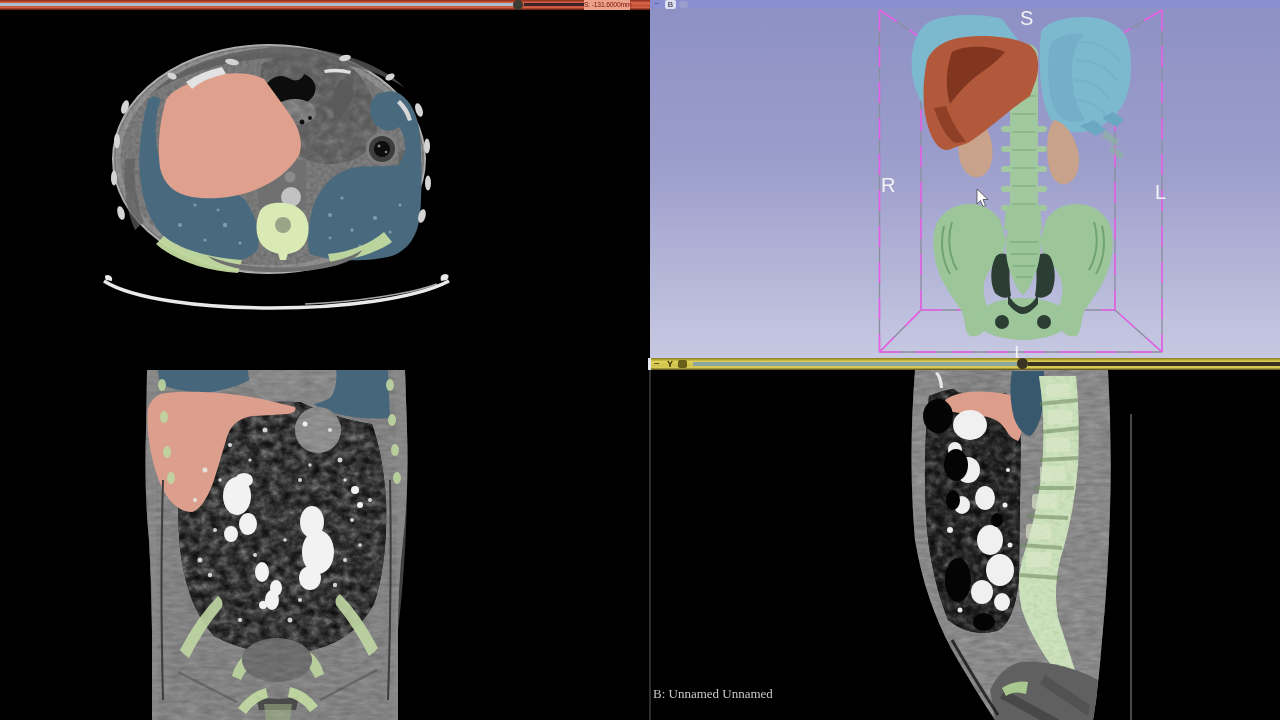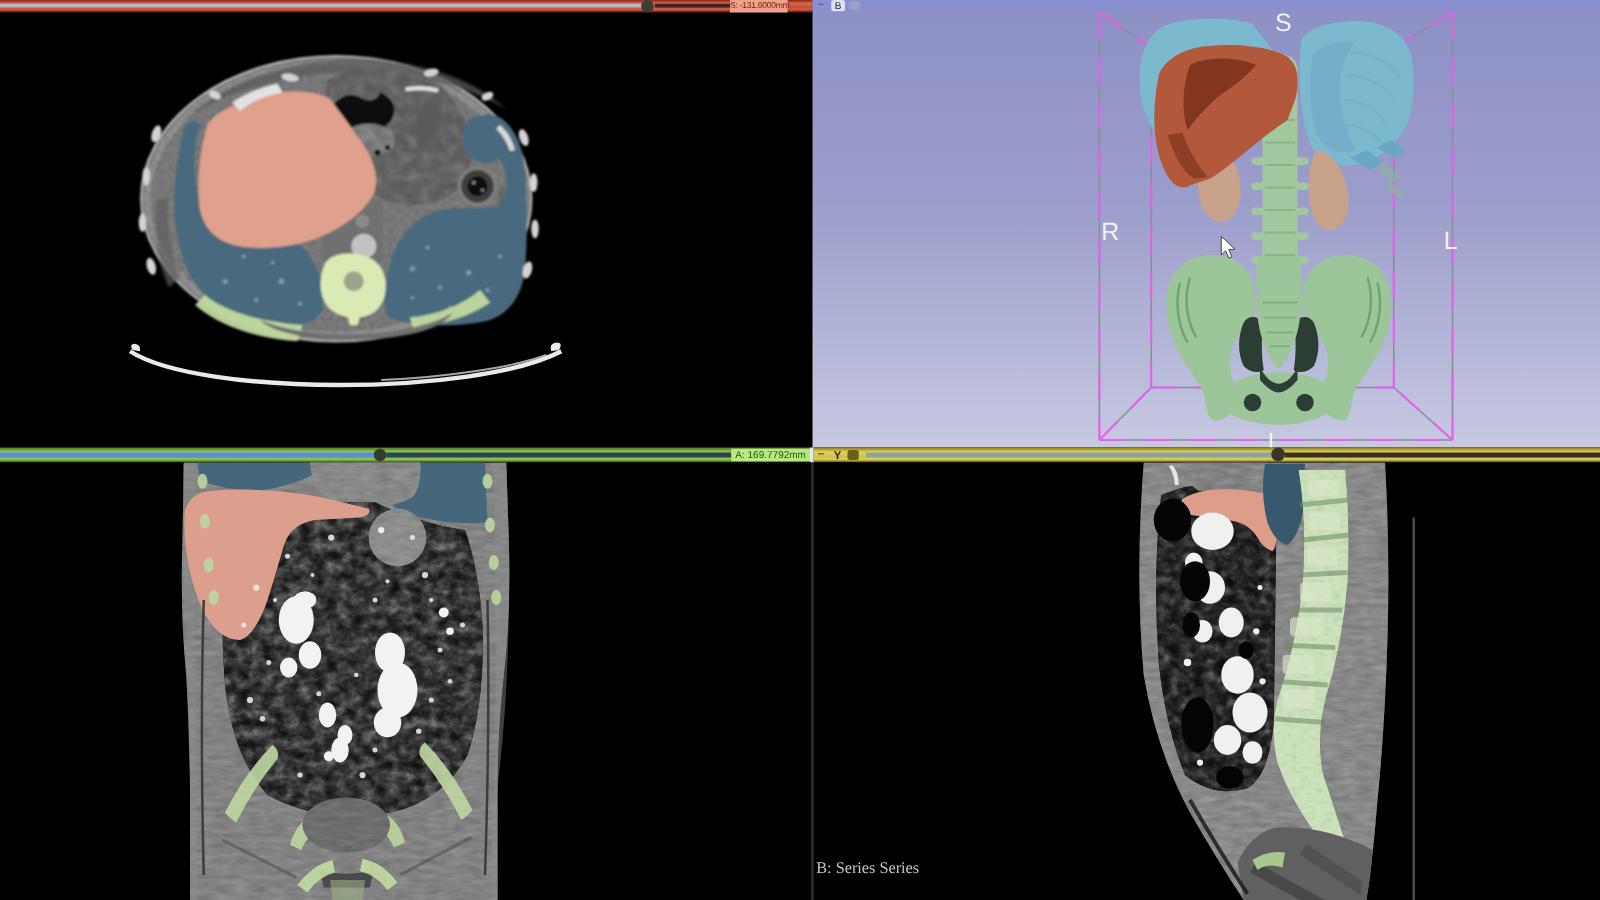--- a/index.html
+++ b/index.html
@@ -237,26 +237,20 @@
 
     <path d="M327,189 l0,15 l3.5,-3.5 l2.5,6 l2.5,-1 l-2.5,-6 l5,0 Z" fill="#fff" stroke="#333" stroke-width="0.7"></path>
   </svg>
 
   <div class="abs" style="left:0;top:0;width:630px;height:8px;background:#8a8fd2;"></div>
   <div class="abs" style="left:4px;top:-1px;width:10px;height:9px;color:#44486a;font-size:9px;line-height:9px;">−</div>
   <div class="abs" style="left:15px;top:0px;width:11px;height:9px;background:#dde0f2;color:#223;font-size:8px;line-height:9px;text-align:center;border-radius:2px;">B</div>
   <div class="abs" style="left:29px;top:1px;width:9px;height:7px;background:#9aa0cc;border-radius:3px;"></div>
 </div>
 
-<div class="abs" style="left:0;top:358px;width:648px;height:12px;background:linear-gradient(#47781f,#92ca57 30%,#7db944 60%,#8bc24e 80%,#2e5212);">
-  <div class="abs" style="left:0;top:4px;width:299px;height:4px;background:#5a8fd8;"></div>
-  <div class="abs" style="left:309px;top:4px;width:276px;height:4px;background:#2c4454;"></div>
-  <div class="abs" style="left:299px;top:1px;width:10px;height:10px;border-radius:5px;background:#343c2c;"></div>
-  <div class="abs" style="left:585px;top:1px;width:63px;height:10px;background:#b8e87e;color:#1e5a10;font-size:8px;line-height:10px;text-align:center;white-space:nowrap;">A: 169.7792mm</div>
-</div>
 
 <div class="abs" style="left:648px;top:358px;width:3px;height:12px;background:#e4e6f0;"></div>
 
 <div class="abs" style="left:651px;top:358px;width:629px;height:12px;background:linear-gradient(#8a7a1a,#e0d35a 30%,#cfc24d 60%,#d8cb55 80%,#4e4410);">
   <div class="abs" style="left:3px;top:1px;width:10px;height:10px;color:#332f08;font-size:10px;line-height:10px;">−</div>
   <div class="abs" style="left:14px;top:1px;width:10px;height:10px;color:#2a2706;font-size:9px;line-height:10px;text-align:center;font-weight:bold;">Y</div>
   <div class="abs" style="left:27px;top:2px;width:9px;height:8px;background:#6a5f1a;border-radius:2px;"></div>
   <div class="abs" style="left:42px;top:4px;width:329px;height:4px;background:#8aa5a0;"></div>
   <div class="abs" style="left:377px;top:4px;width:252px;height:4px;background:#3a3020;"></div>
   <div class="abs" style="left:366px;top:0px;width:11px;height:11px;border-radius:6px;background:#3a3424;"></div>
@@ -481,17 +475,17 @@
       <path d="M995,720 L1093,720 Q1097,700 1098,680 Q1060,660 1020,662 Q1000,668 990,690 Z" fill="#606060"></path>
       <path d="M1005,690 L1060,720 L1040,720 L1000,698 Z" fill="#3e3e3e" opacity="0.7"></path>
       <path d="M1045,675 L1090,705 L1088,716 L1040,684 Z" fill="#4a4a4a" opacity="0.6"></path>
       <path d="M1002,688 Q1014,680 1028,682 L1026,694 Q1014,690 1006,696 Z" fill="#a8c890"></path>
 
       <path d="M952,640 Q975,680 998,715" stroke="#1c1c1c" stroke-width="3" fill="none" opacity="0.85"></path>
 
       <rect x="1130" y="414" width="2" height="306" fill="#565656" opacity="0.85"></rect>
     </g>
   </svg>
-  <div class="abs" style="left:2px;top:316px;color:#c8c8c8;font-size:13px;font-family:'Liberation Serif',serif;">B: Series Series</div>
+  <div class="abs" style="left:2px;top:316px;color:#c8c8c8;font-size:13px;font-family:'Liberation Serif',serif;">B: Unnamed Unnamed</div>
 </div>
 
 <div class="abs" style="left:649px;top:370px;width:2px;height:350px;background:#2e2e2e;"></div>
 </div>
 
 </body></html>

